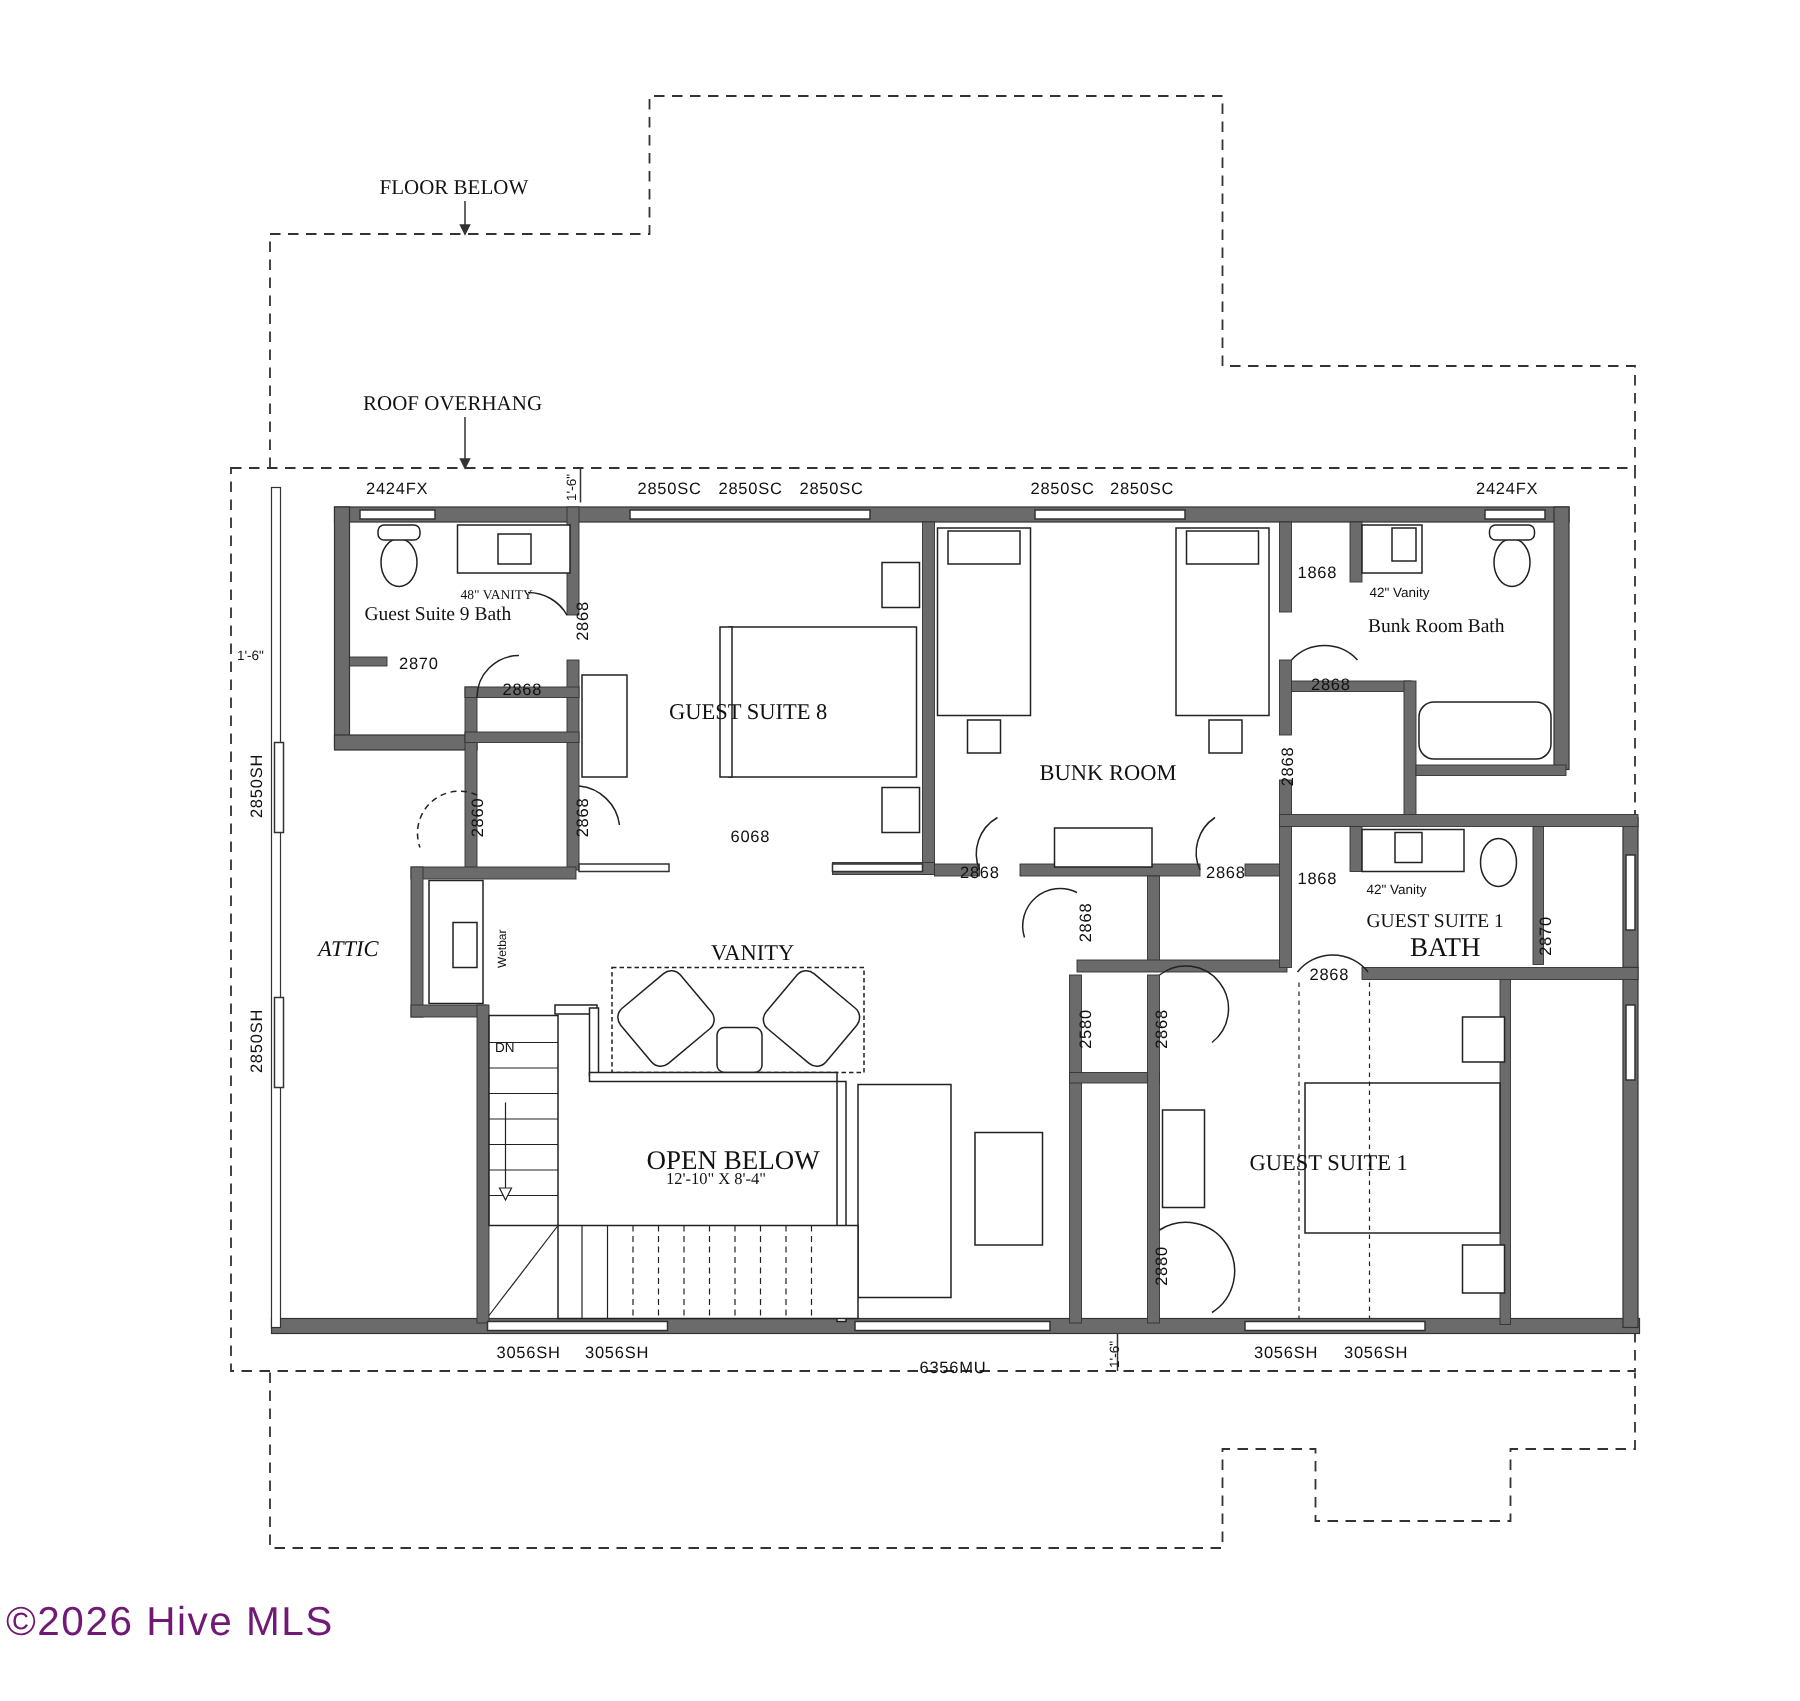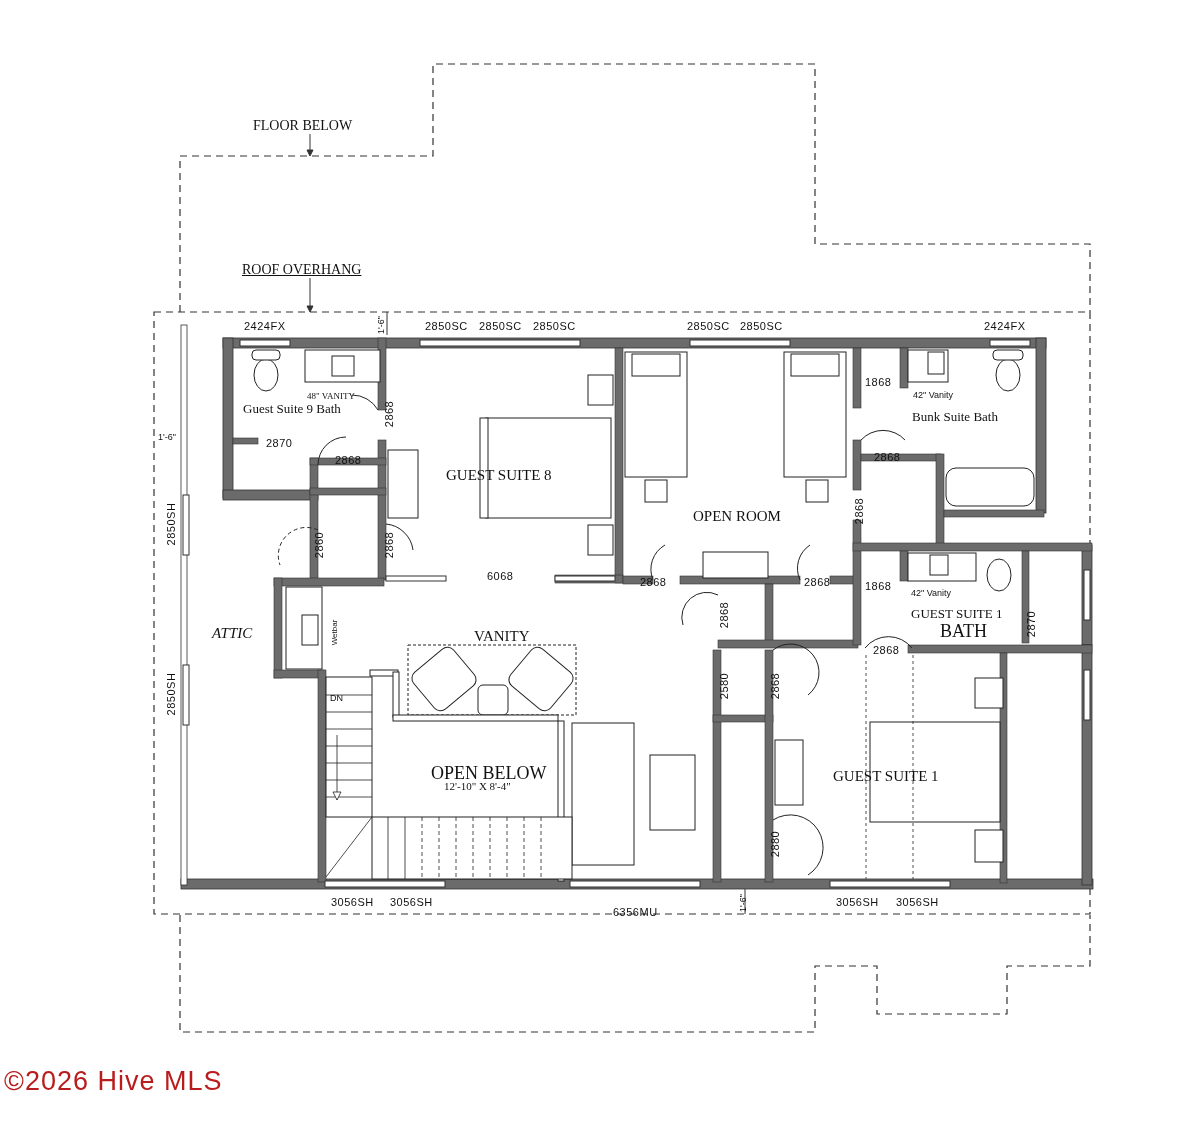--- a/index.html
+++ b/index.html
@@ -6,21 +6,21 @@
   body{width:1200px;height:1134px;position:relative;overflow:hidden;font-family:"Liberation Serif",serif;}
   svg{position:absolute;left:0;top:0;}
   .lbl{position:absolute;color:#111;white-space:nowrap;}
   .serif{font-family:"Liberation Serif",serif;text-align:right;}
   .sans{font-family:"Liberation Sans",sans-serif;}
   .room{font-size:15px;}
   .note{font-size:14px;}
   .dim{font-size:11px;letter-spacing:0.5px;}
   .small{font-size:9px;}
   .vert{transform:rotate(-90deg);transform-origin:center center;}
-  .wm{position:absolute;left:4px;top:1066px;font-family:"Liberation Sans",sans-serif;font-size:27px;color:#b91c1c;letter-spacing:1px;font-weight:300;}
+  .wm{position:absolute;left:4px;top:1066px;font-family:"Liberation Sans",sans-serif;font-size:27px;color:#701a75;letter-spacing:1px;font-weight:300;}
 </style>
 </head>
 <body>
 
 <svg width="1200" height="1134" viewBox="0 0 1200 1134">
 
   <g fill="none" stroke="#333" stroke-width="1.2" stroke-dasharray="7,5">
     <polyline points="180,312 180,156 433,156 433,64 815,64 815,244 1090,244 1090,312"></polyline>
     <polyline points="180,915 180,1032 815,1032 815,966 877,966 877,1014 1007,1014 1007,966 1090,966 1090,915"></polyline>
   </g>
@@ -196,29 +196,29 @@
     <path d="M861 440 A30 30 0 0 1 905 440"></path>
     <path d="M683 625 A25 25 0 0 1 718 595"></path>
     <path d="M773 650 A25 25 0 0 1 808 695"></path>
     <path d="M773 820 A25 25 0 0 1 808 875"></path>
     <path d="M865 648 A30 30 0 0 1 912 648"></path>
     <path d="M318 530 A28 28 0 0 0 280 565" stroke-dasharray="4,3"></path>
   </g>
 </svg>
 
 <div class="lbl serif note" style="left:253px;top:118px;">FLOOR BELOW</div>
-<div class="lbl serif note" style="left:242px;top:262px;text-decoration:underline;">ROOF OVERHANG</div>
+<div class="lbl serif note" style="left:242px;top:262px;">ROOF OVERHANG</div>
 <div class="lbl sans small" style="left:158px;top:432px;">1'-6"</div>
 <div class="lbl sans small vert" style="left:372px;top:320px;">1'-6"</div>
 <div class="lbl sans small vert" style="left:734px;top:898px;">1'-6"</div>
 
 <div class="lbl serif" style="left:243px;top:401px;font-size:13px;">Guest Suite 9 Bath</div>
 <div class="lbl serif room" style="left:446px;top:467px;">GUEST SUITE 8</div>
-<div class="lbl serif room" style="left:693px;top:508px;">OPEN ROOM</div>
-<div class="lbl serif" style="left:912px;top:409px;font-size:13px;">Bunk Suite Bath</div>
+<div class="lbl serif room" style="left:693px;top:508px;">BUNK ROOM</div>
+<div class="lbl serif" style="left:912px;top:409px;font-size:13px;">Bunk Room Bath</div>
 <div class="lbl serif room" style="left:212px;top:625px;font-style:italic;">ATTIC</div>
 <div class="lbl serif room" style="left:474px;top:628px;">VANITY</div>
 <div class="lbl serif" style="left:431px;top:763px;font-size:18px;">OPEN BELOW</div>
 <div class="lbl serif" style="left:444px;top:780px;font-size:11px;">12'-10" X 8'-4"</div>
 <div class="lbl serif room" style="left:833px;top:768px;">GUEST SUITE 1</div>
 <div class="lbl serif" style="left:911px;top:606px;font-size:13px;">GUEST SUITE 1</div>
 <div class="lbl serif" style="left:940px;top:621px;font-size:18px;">BATH</div>
 
 <div class="lbl serif small" style="left:307px;top:391px;">48" VANITY</div>
 <div class="lbl sans small" style="left:913px;top:390px;">42" Vanity</div>
@@ -239,21 +239,21 @@
 <div class="lbl sans dim" style="left:390px;top:896px;">3056SH</div>
 <div class="lbl sans dim" style="left:613px;top:906px;text-align:right;">6356MU</div>
 <div class="lbl sans dim" style="left:836px;top:896px;">3056SH</div>
 <div class="lbl sans dim" style="left:896px;top:896px;">3056SH</div>
 
 <div class="lbl sans dim" style="left:266px;top:437px;">2870</div>
 <div class="lbl sans dim vert" style="left:376px;top:408px;">2868</div>
 <div class="lbl sans dim" style="left:335px;top:454px;">2868</div>
 <div class="lbl sans dim vert" style="left:306px;top:539px;">2860</div>
 <div class="lbl sans dim vert" style="left:376px;top:539px;">2868</div>
-<div class="lbl sans dim" style="left:487px;top:570px;">6068</div>
+<div class="lbl sans dim" style="left:487px;top:552px;">6068</div>
 <div class="lbl sans dim" style="left:640px;top:576px;">2868</div>
 <div class="lbl sans dim" style="left:804px;top:576px;">2868</div>
 <div class="lbl sans dim" style="left:865px;top:376px;">1868</div>
 <div class="lbl sans dim" style="left:874px;top:451px;">2868</div>
 <div class="lbl sans dim vert" style="left:846px;top:505px;">2868</div>
 <div class="lbl sans dim vert" style="left:711px;top:609px;">2868</div>
 <div class="lbl sans dim" style="left:865px;top:580px;">1868</div>
 <div class="lbl sans dim vert" style="left:1018px;top:618px;">2870</div>
 <div class="lbl sans dim" style="left:873px;top:644px;">2868</div>
 <div class="lbl sans dim vert" style="left:711px;top:680px;">2580</div>

